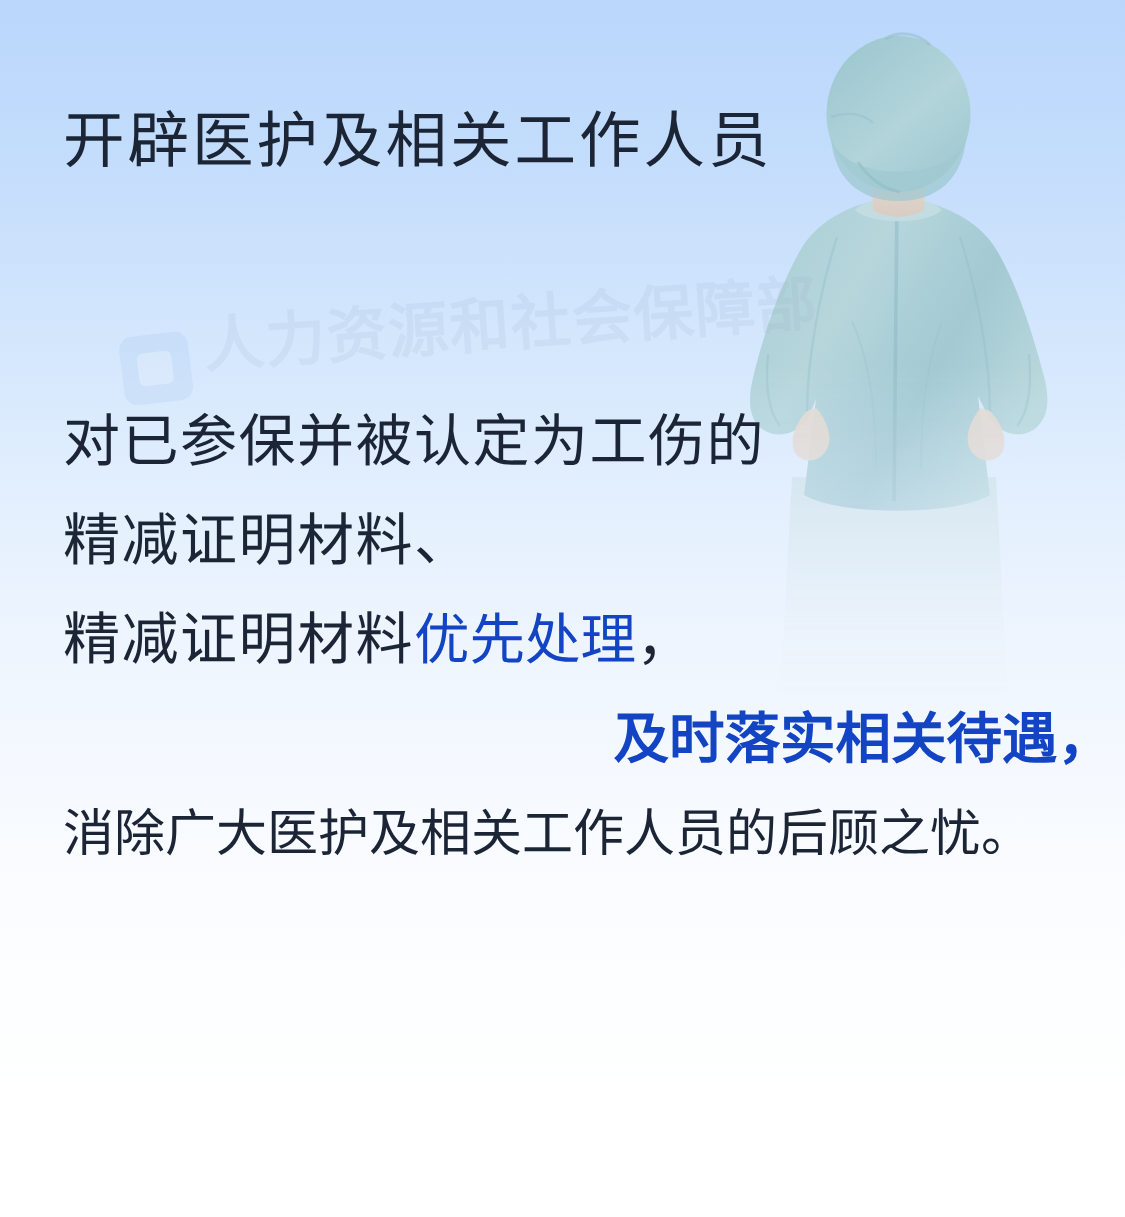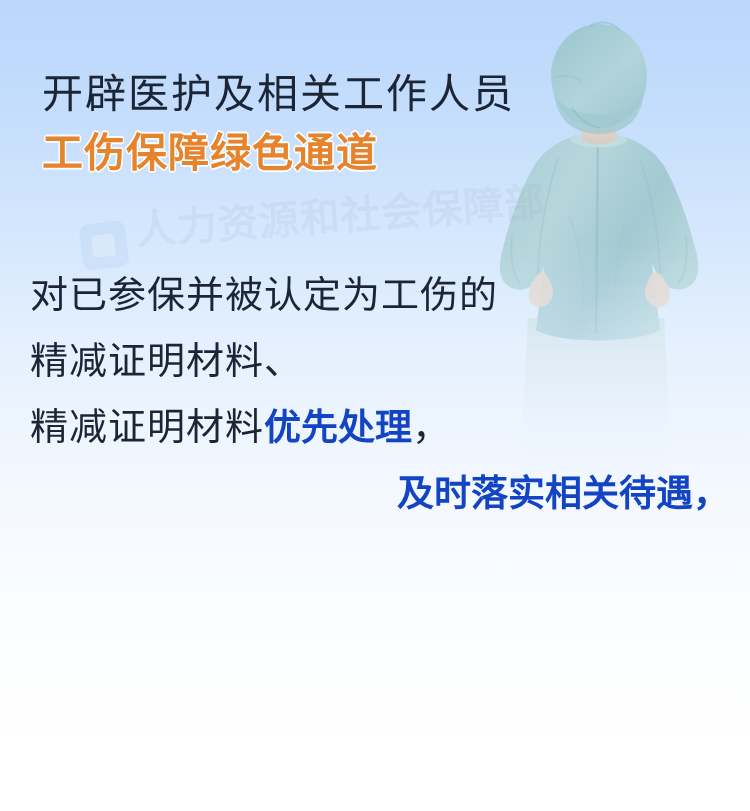--- a/index.html
+++ b/index.html
@@ -125,40 +125,40 @@
        0 -1.6px 0 rgba(255,255,255,.85),
        1.2px 1.2px 0 rgba(255,255,255,.7),
       -1.2px 1.2px 0 rgba(255,255,255,.7),
        1.2px -1.2px 0 rgba(255,255,255,.7),
       -1.2px -1.2px 0 rgba(255,255,255,.7);
   }
 
   
   .body-block {
     position: absolute;
-    left: 30px;
+    left: 42px;
     top: 262px;
     width: 700px;
   }
   .body-line {
     font-family: "Liberation Serif", "DejaVu Serif", serif;
     font-size: 38px;
     line-height: 66px;
     letter-spacing: 1px;
     color: #1b2535;
     white-space: nowrap;
   }
   .body-line.last {
     font-size: 34px;
     line-height: 62px;
     letter-spacing: 0px;
   }
   .body-line .hl {
     font-family: "Liberation Sans", "DejaVu Sans", sans-serif;
-    font-weight: 700;
+    font-weight: 400;
     font-size: 37px;
     letter-spacing: 0px;
     color: #1244c4;
   }
   .body-line.all-hl {
     font-family: "Liberation Sans", "DejaVu Sans", sans-serif;
     font-weight: 700;
     font-size: 37px;
     letter-spacing: 0px;
     color: #1244c4;
@@ -239,21 +239,20 @@
     </div>
   </div>
 
   <div class="watermark">
     <div class="wm-logo"></div>
     <div class="wm-text">人力资源和社会保障部</div>
   </div>
 
   <div class="headline">
     <div class="headline-main">开辟医护及相关工作人员</div>
-    <div class="headline-accent">工伤保障绿色通道</div>
   </div>
 
   <div class="body-block">
 
     <div class="body-line">
       <span>对已参保并被认定为工伤的</span>
     </div>
 
 
     <div class="body-line">
@@ -262,16 +261,19 @@
 
     <div class="body-line">
       <span>精减证明材料</span><span class="hl">优先处理</span><span>，</span>
     </div>
 
 
     <div class="body-line all-hl">
       <span>及时落实相关待遇</span><span>，</span>
     </div>
 
+    <div class="body-line last">
+      <span>消除广大医护及相关工作人员的后顾之忧。</span>
+    </div>
 
   </div>
 
 </div>
 
 </body></html>

